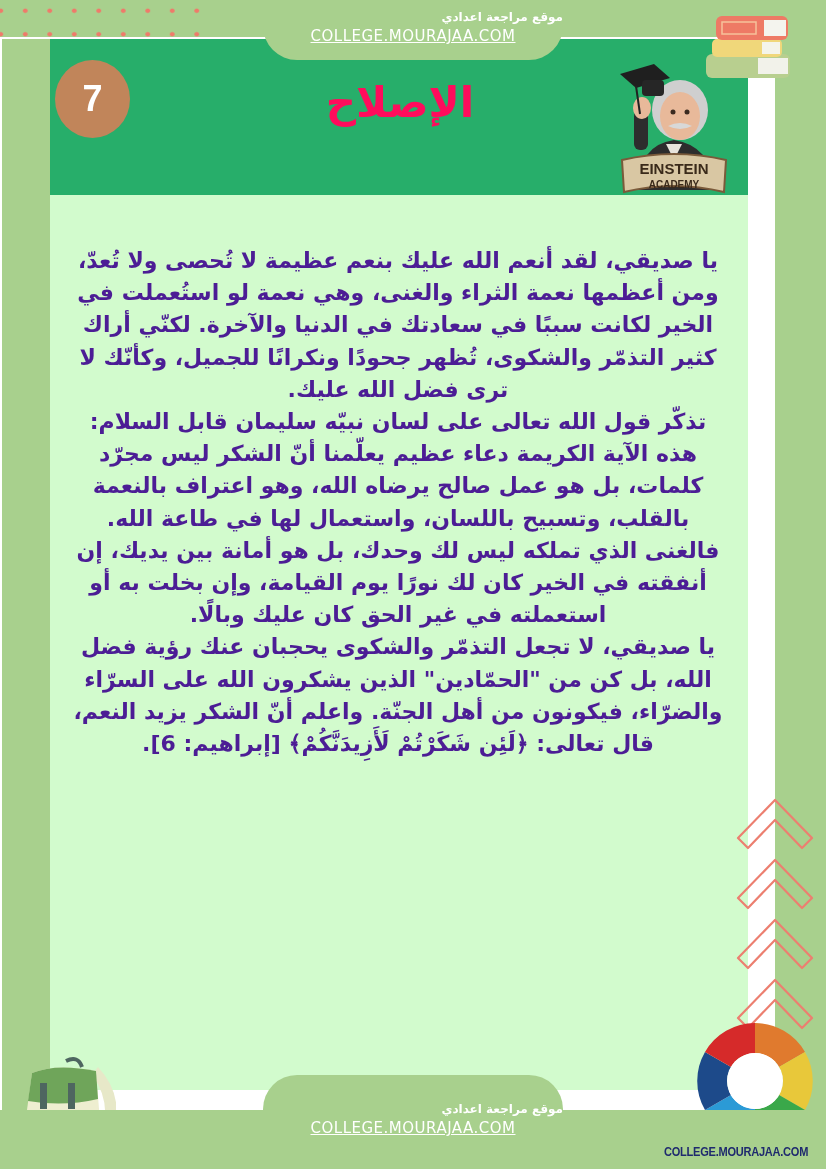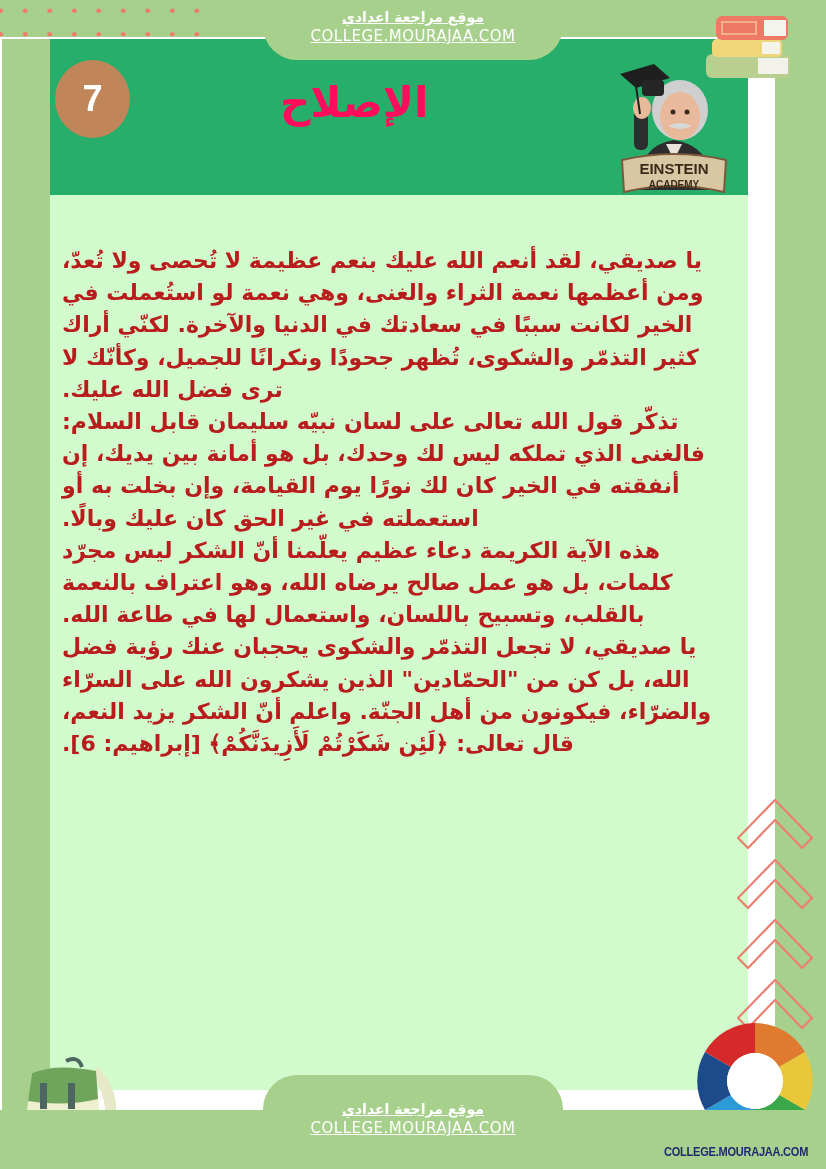--- a/index.html
+++ b/index.html
@@ -11,36 +11,36 @@
     background-size: 24.5px 23.5px; background-position: 13px -1px; }
 
   .white-frame { position: absolute; left: 0; top: 37px; width: 775px; height: 1073px; background: #fff; }
   .left-band { position: absolute; left: 2px; top: 39px; width: 48px; height: 1071px; background: #a8d08d; }
 
   .header { position: absolute; left: 50px; top: 39px; width: 698px; height: 156px; background: #27ae6a; }
   .content { position: absolute; left: 50px; top: 195px; width: 698px; height: 895px; background: #d2fbcd; }
 
   .top-tab { position: absolute; left: 263px; top: 0; width: 300px; height: 60px; background: #a8d08d;
     border-radius: 0 0 34px 34px; text-align: center; color: #fff; padding-top: 8px; }
-  .top-tab .l1, .bottom-tab .l1 { font-size: 14px; font-weight: bold; text-decoration: underline; display: block; line-height: 18px; }
+  .top-tab .l1, .bottom-tab .l1 { font-size: 12px; font-weight: bold; display: block; line-height: 18px; text-align: right; }
   .top-tab .l2, .bottom-tab .l2 { font-size: 15px; text-decoration: underline; display: block; letter-spacing: 0.5px; line-height: 20px; }
 
   .bottom-band { position: absolute; left: 0; top: 1110px; width: 826px; height: 59px; background: #a8d08d; }
   .bottom-tab { position: absolute; left: 263px; top: 1075px; width: 300px; height: 94px; background: #a8d08d;
     border-radius: 34px 34px 0 0; text-align: center; color: #fff; padding-top: 25px; }
 
   .num-badge { position: absolute; left: 55px; top: 60px; width: 75px; height: 78px; border-radius: 50%;
     background: #c1855a; color: #fff; font-size: 36px; font-weight: bold; display: flex; align-items: center; justify-content: center;
     font-family: "Liberation Sans", sans-serif; }
 
-  .title { position: absolute; left: 280px; top: 78px; width: 240px; text-align: left; direction: rtl;
+  .title { position: absolute; left: 280px; top: 78px; width: 240px; text-align: center; direction: rtl;
     color: #ff0c5c; font-size: 42px; font-weight: bold; font-family: "DejaVu Sans", sans-serif; }
 
-  .body-text { position: absolute; left: 62px; top: 245px; width: 672px; direction: rtl; text-align: left;
-    color: #b91c1c; font-size: 22px; font-weight: bold; line-height: 32.2px; font-family: "DejaVu Sans", sans-serif; }
+  .body-text { position: absolute; left: 62px; top: 245px; width: 672px; direction: rtl; text-align: center;
+    color: #4c1d95; font-size: 22px; font-weight: bold; line-height: 32.2px; font-family: "DejaVu Sans", sans-serif; }
   .body-text p { margin: 0; }
 
   
   .einstein { position: absolute; left: 618px; top: 40px; width: 112px; height: 155px; }
   .books { position: absolute; left: 700px; top: 12px; width: 100px; height: 82px; }
 
   .chevrons { position: absolute; left: 730px; top: 790px; width: 90px; height: 250px; }
   .wheel { position: absolute; left: 694px; top: 1020px; width: 122px; height: 122px; }
   .brand-small { position: absolute; left: 664px; top: 1144px; width: 160px; font-family: "Liberation Sans", sans-serif;
     font-weight: bold; font-size: 13px; color: #1f2a6e; letter-spacing: -0.3px; transform: scaleX(0.85); transform-origin: left; white-space: nowrap; }
@@ -89,22 +89,22 @@
   <rect x="24" y="40" width="22" height="16" rx="4" fill="#262626"></rect>
   <line x1="18" y1="46" x2="22" y2="74" stroke="#222" stroke-width="2"></line>
   <path d="M4 120 Q56 108 108 120 L106 152 Q56 140 6 152 Z" fill="#d9c7a3" stroke="#7a5a3a" stroke-width="2"></path>
   <text x="56" y="134" text-anchor="middle" font-family="Liberation Sans, sans-serif" font-weight="bold" font-size="15" fill="#3a2a1a">EINSTEIN</text>
   <text x="56" y="148" text-anchor="middle" font-family="Liberation Sans, sans-serif" font-weight="bold" font-size="10" fill="#3a2a1a">ACADEMY</text>
 </svg>
 
 <div class="body-text">
   <p>يا صديقي، لقد أنعم الله عليك بنعم عظيمة لا تُحصى ولا تُعدّ، ومن أعظمها نعمة الثراء والغنى، وهي نعمة لو استُعملت في الخير لكانت سببًا في سعادتك في الدنيا والآخرة. لكنّي أراك كثير التذمّر والشكوى، تُظهر جحودًا ونكرانًا للجميل، وكأنّك لا ترى فضل الله عليك.</p>
   <p>تذكّر قول الله تعالى على لسان نبيّه سليمان قابل السلام:</p>
+  <p>هذه الآية الكريمة دعاء عظيم يعلّمنا أنّ الشكر ليس مجرّد كلمات، بل هو عمل صالح يرضاه الله، وهو اعتراف بالنعمة بالقلب، وتسبيح باللسان، واستعمال لها في طاعة الله.</p>
   <p>فالغنى الذي تملكه ليس لك وحدك، بل هو أمانة بين يديك، إن أنفقته في الخير كان لك نورًا يوم القيامة، وإن بخلت به أو استعملته في غير الحق كان عليك وبالًا.</p>
-  <p>هذه الآية الكريمة دعاء عظيم يعلّمنا أنّ الشكر ليس مجرّد كلمات، بل هو عمل صالح يرضاه الله، وهو اعتراف بالنعمة بالقلب، وتسبيح باللسان، واستعمال لها في طاعة الله.</p>
   <p>يا صديقي، لا تجعل التذمّر والشكوى يحجبان عنك رؤية فضل الله، بل كن من "الحمّادين" الذين يشكرون الله على السرّاء والضرّاء، فيكونون من أهل الجنّة. واعلم أنّ الشكر يزيد النعم، قال تعالى: ﴿لَئِن شَكَرْتُمْ لَأَزِيدَنَّكُمْ﴾ [إبراهيم: 6].</p>
 </div>
 
 <svg class="chevrons" viewBox="0 0 90 250">
   <g fill="none" stroke="#ec7f70" stroke-width="2.2" stroke-linejoin="round">
     <path d="M8 48 L45 10 L82 48 L72 58 L45 30 L18 58 Z"></path>
     <path d="M8 108 L45 70 L82 108 L72 118 L45 90 L18 118 Z"></path>
     <path d="M8 168 L45 130 L82 168 L72 178 L45 150 L18 178 Z"></path>
     <path d="M8 228 L45 190 L82 228 L72 238 L45 210 L18 238 Z"></path>
   </g>

